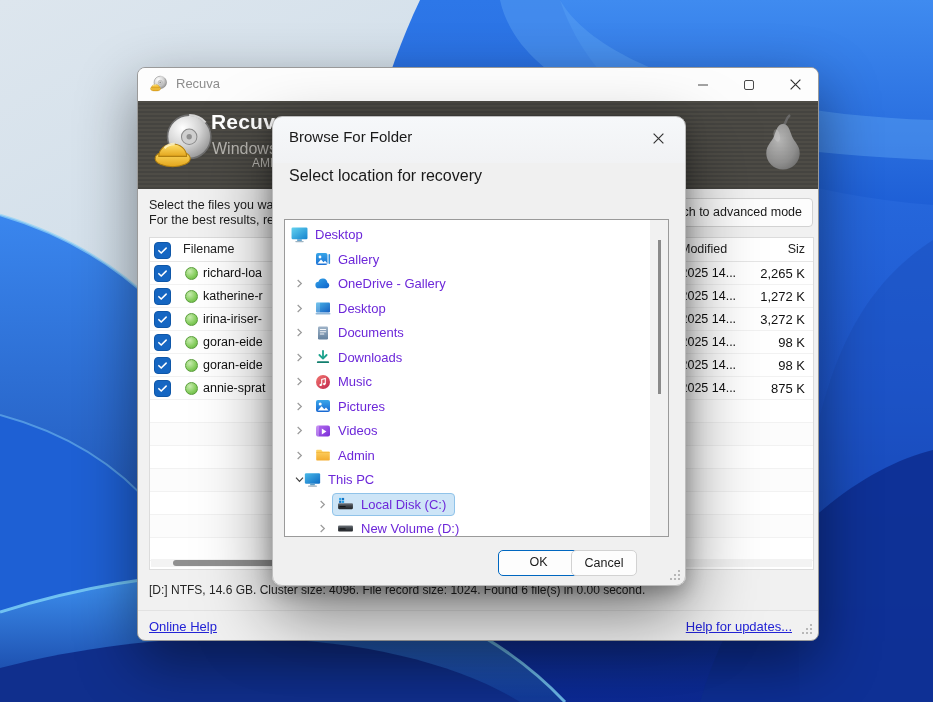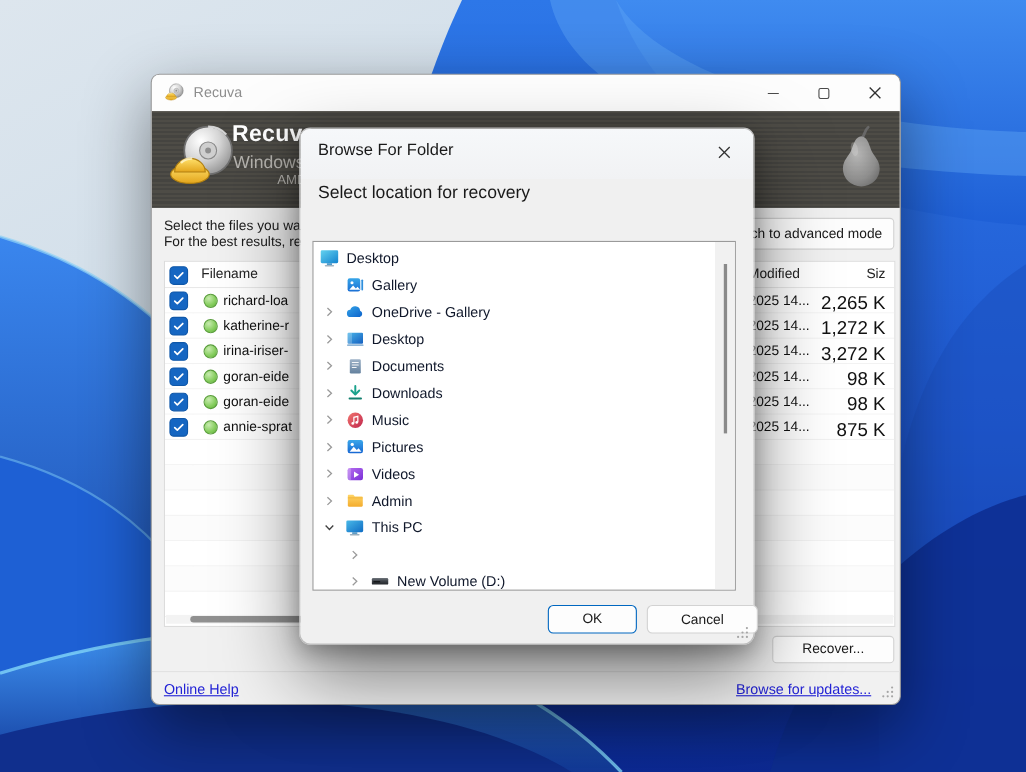--- a/index.html
+++ b/index.html
@@ -44,21 +44,21 @@
   .vline-size  { position:absolute; left:521px; top:0; bottom:14px; width:1px; background:#f1f1f1; }
   .file-row { position:relative; height:23px; border-bottom:1px solid #f2f2f2; background:#fff; }
   .file-row.empty:nth-child(2n) { background:#fcfcfc; }
   .checkbox { position:absolute; left:4px; top:3px; width:17px; height:17px; background:var(--checkbox,#1566c2);
               border:1px solid #0f57a8; border-radius:4px; display:flex; align-items:center; justify-content:center; }
   .list-header .checkbox { top:3.5px; }
   .dot { position:absolute; left:35px; top:5px; width:13px; height:13px; border-radius:50%;
          background:radial-gradient(circle at 35% 30%, #c9ecb0, #84cd5c 60%, #63ad3f); border:1px solid #5a9e3c; }
   .fr-name { position:absolute; left:53px; top:4px; font-size:12.5px; color:#111; white-space:nowrap; }
   .fr-mod  { position:absolute; left:527px; top:4px; font-size:12.5px; color:#111; white-space:nowrap; }
-  .fr-size { position:absolute; right:8px; top:4px; font-size:17px; color:#111; white-space:nowrap; }
+  .fr-size { position:absolute; right:8px; top:4px; font-size:13px; color:#111; white-space:nowrap; }
   .hscroll { position:absolute; left:1px; right:1px; bottom:2px; height:8px; background:#f3f3f3; }
   .hthumb { position:absolute; left:22px; top:1px; width:222px; height:6px; background:#909090; border-radius:3px; }
 
   .status-text { position:absolute; left:11px; top:515px; font-size:12px; color:#262626; white-space:nowrap; }
   .recover-btn { position:absolute; left:564px; top:510px; width:111px; height:25px;
                  background:#fdfdfd; border:1px solid #d2d2d2; border-radius:4px;
                  font-size:12.5px; color:#1a1a1a; text-align:center; line-height:23px; }
   .bottom-div { position:absolute; left:0; top:542px; width:100%; height:1px; background:#e2e2e2; }
   .link { position:absolute; top:551px; font-size:13px; color:var(--link,#2323d6); text-decoration:underline; white-space:nowrap; }
   .link.left { left:11px; } .link.right { right:26px; }
@@ -74,29 +74,29 @@
   .dlg-sub { position:absolute; left:16px; top:50px; font-size:16px; color:#191919; }
 
   .tree { position:absolute; left:11px; top:102px; width:385px; height:318px;
           background:#fff; border:1px solid #9a9a9a; overflow:hidden; }
   .t-row { position:absolute; left:0; width:100%; height:24.5px; }
   .t-chev { position:absolute; top:6.5px; width:12px; height:12px; }
   .t-wrap { position:absolute; top:1px; display:flex; align-items:center; gap:7px;
             padding:2px 8px 2px 4px; border:1px solid transparent; border-radius:4px; }
   .t-wrap.selected { background:var(--selbg,#cde5f7); border-color:var(--selbd,#90c3e9); }
   .t-icon { width:17px; height:17px; display:flex; }
-  .t-label { font-size:13px; color:#0f172a; white-space:nowrap; }
+  .t-label { font-size:13px; color:#6d28d9; white-space:nowrap; }
   .vscroll { position:absolute; right:0; top:0; bottom:0; width:18px; background:#f1f1f1; }
   .vthumb { position:absolute; left:8px; top:20px; width:3px; height:154px; background:#8a8a8a; }
 
   .dlg-btn { position:absolute; top:433px; height:26px; background:#fdfdfd; border:1px solid #d2d2d2;
              border-radius:5px; font-size:12.5px; color:#1a1a1a; text-align:center; line-height:24px; }
   .btn-mnf { left:15px; width:114px; }
   .btn-ok { left:225px; width:81px; border:1.5px solid var(--accent,#0067c0); line-height:23px; }
-  .btn-cancel { left:315px; width:101px; }
+  .btn-cancel { left:298px; width:66px; }
   .accel { text-decoration:underline; }
   .dlg-grip { position:absolute; right:4px; bottom:4px; width:12px; height:12px; }
 
   .ic { display:flex; align-items:center; justify-content:center; }
   .ic svg { display:block; }
 </style>
 </head>
 <body>
 
 <div class="stage">
@@ -337,24 +337,24 @@
           <div class="file-row empty"></div>
           <div class="file-row empty"></div>
           <div class="file-row empty"></div>
           <div class="file-row empty"></div>
         </div>
       <div class="hscroll">
           <div class="hthumb"></div>
         </div>
     </div>
 
-    <div class="recover-btn">Recover...</div>
+    <div class="status-text">[D:] NTFS, 14.6 GB. Cluster size: 4096. File record size: 1024. Found 6 file(s) in 0.00 second.</div>
     <div class="bottom-div"></div>
     <div class="link left">Online Help</div>
-    <div class="link right">Browse for updates...</div>
+    <div class="link right">Help for updates...</div>
     <span class="ic win-grip">
         <svg viewBox="0 0 12 12" width="12" height="12">
           <g fill="#a5a5a5">
             <circle cx="10" cy="2" r="1"></circle>
             <circle cx="6" cy="6" r="1"></circle>
             <circle cx="10" cy="6" r="1"></circle>
             <circle cx="2" cy="10" r="1"></circle>
             <circle cx="6" cy="10" r="1"></circle>
             <circle cx="10" cy="10" r="1"></circle>
           </g>
@@ -590,21 +590,21 @@
               </span>
       <span class="t-label">Admin</span>
     </span>
   </div>
           <div class="t-row" style="top: 247px;">
     <span class="ic t-chev" style="left: 8px;">
               <svg viewBox="0 0 12 12" width="11" height="11">
                 <path d="M2.2 4l3.8 4 3.8-4" fill="none" stroke="#404040" stroke-width="1.3"></path>
               </svg>
             </span>
-    <span class="t-wrap" style="left: 24px; text-align: center;">
+    <span class="t-wrap" style="left: 14px; text-align: center;">
       <span class="ic t-icon">
                 <svg viewBox="0 0 16 16" width="17" height="17">
                   <defs>
                     <linearGradient id="tp1" x1="0" y1="0" x2="1" y2="1">
                       <stop offset="0" stop-color="#49b9e8"></stop>
                       <stop offset="1" stop-color="#0f6cc4"></stop>
                     </linearGradient>
                   </defs>
                   <rect x="0.8" y="2" width="14.4" height="10" rx="1.2" fill="url(#tp1)"></rect>
                   <rect x="5.8" y="12" width="4.4" height="1.6" fill="#5d9cc6"></rect>
@@ -613,20 +613,40 @@
               </span>
       <span class="t-label">This PC</span>
     </span>
   </div>
           <div class="t-row" style="top: 271.5px;">
     <span class="ic t-chev" style="left: 31px;">
               <svg viewBox="0 0 12 12" width="11" height="11">
                 <path d="M4 2.2l4 3.8-4 3.8" fill="none" stroke="#9a9a9a" stroke-width="1.3"></path>
               </svg>
             </span>
+    <span class="t-wrap selected" style="left: 47px;">
+      <span class="ic t-icon">
+                <svg viewBox="0 0 16 16" width="17" height="17">
+                  <defs>
+                    <linearGradient id="sd1" x1="0" y1="0" x2="0" y2="1">
+                      <stop offset="0" stop-color="#6f757c"></stop>
+                      <stop offset=".45" stop-color="#3f444a"></stop>
+                      <stop offset="1" stop-color="#23262a"></stop>
+                    </linearGradient>
+                  </defs>
+                  <rect x="1" y="6.8" width="14" height="5.6" rx="1" fill="url(#sd1)"></rect>
+                  <rect x="2.2" y="9.4" width="6" height="1.2" rx=".6" fill="#151719"></rect>
+                  <rect x="2" y="1.8" width="2.1" height="2.1" fill="#28a2e8"></rect>
+                  <rect x="4.6" y="1.8" width="2.1" height="2.1" fill="#1273c4"></rect>
+                  <rect x="2" y="4.4" width="2.1" height="2.1" fill="#1273c4"></rect>
+                  <rect x="4.6" y="4.4" width="2.1" height="2.1" fill="#28a2e8"></rect>
+                </svg>
+              </span>
+      <span class="t-label">Local Disk (C:)</span>
+    </span>
   </div>
           <div class="t-row" style="top: 296px;">
     <span class="ic t-chev" style="left: 31px;">
               <svg viewBox="0 0 12 12" width="11" height="11">
                 <path d="M4 2.2l4 3.8-4 3.8" fill="none" stroke="#9a9a9a" stroke-width="1.3"></path>
               </svg>
             </span>
     <span class="t-wrap" style="left: 47px;">
       <span class="ic t-icon">
                 <svg viewBox="0 0 16 16" width="17" height="17">

